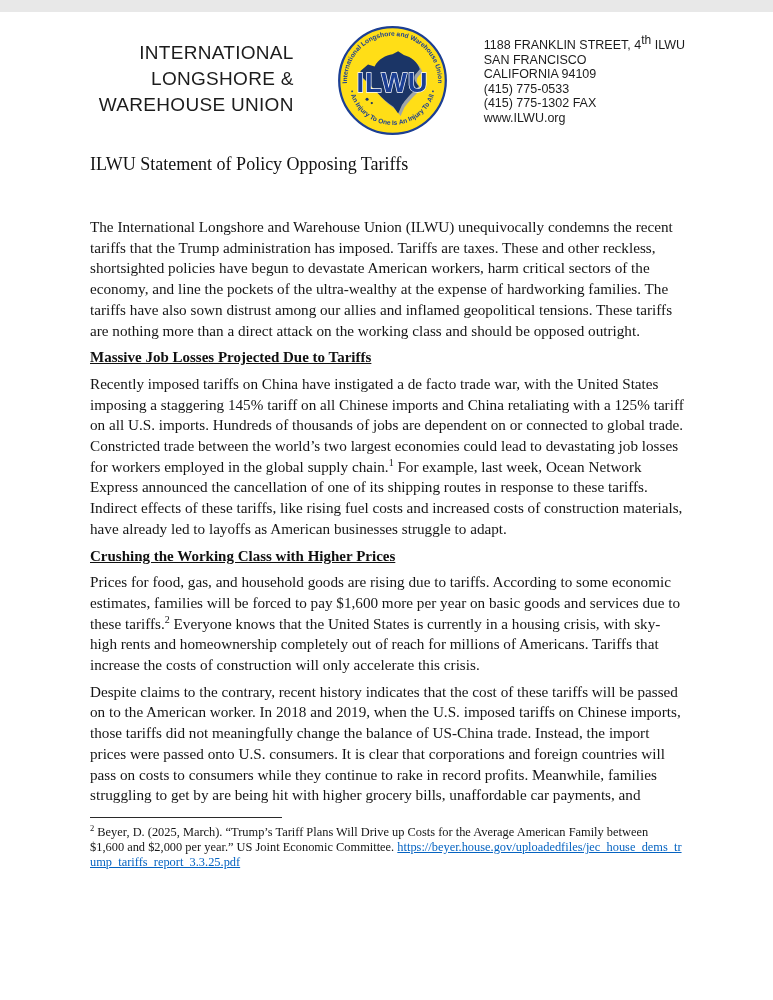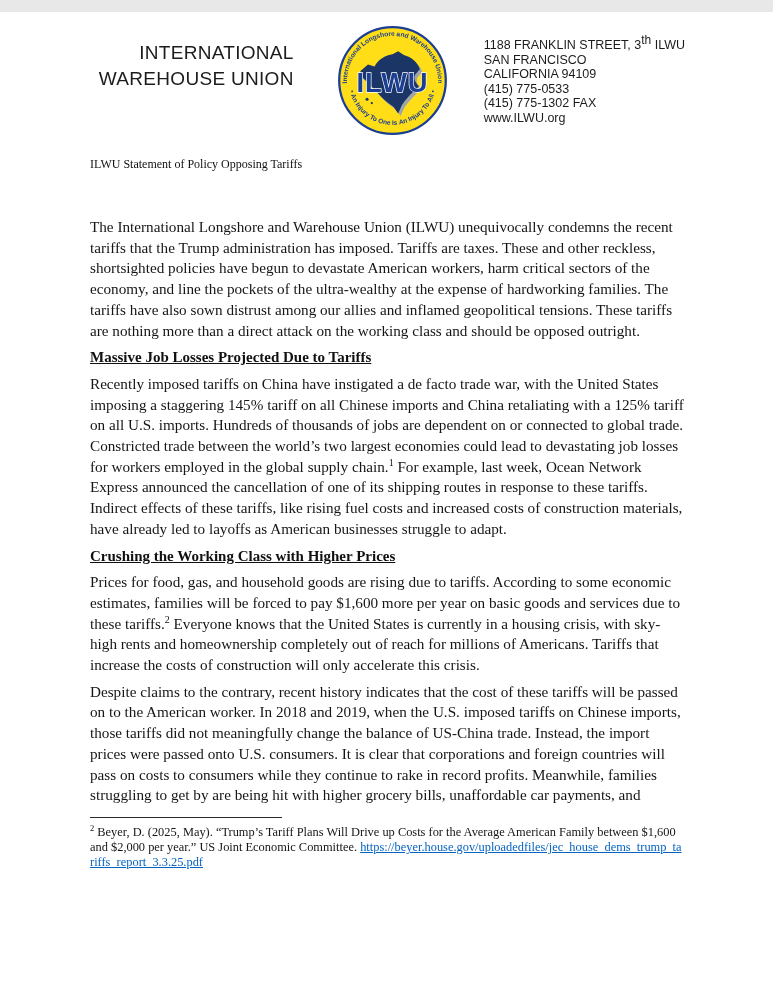--- a/index.html
+++ b/index.html
@@ -36,21 +36,21 @@
     font-size:12.5px;
     line-height:14.6px;
     color:#1c1c1c;
     white-space:nowrap;
   }
   .address sup{font-size:12px;line-height:0;}
   
   .doc-title{
     margin-top:15px;
     margin-bottom:40px;
-    font-size:12px;
+    font-size:18px;
     line-height:25px;
     color:#111;
     font-family:Liberation Serif, serif;
   }
   .doc-body{width:594px;}
   .doc-body p{
     margin:0 0 6px 0;
     font-size:15.2px;
     line-height:20.7px;
   }
@@ -88,20 +88,21 @@
   em{font-style:italic;}
 </style>
 </head>
 <body>
 
 <div class="page">
 
   <header class="letterhead">
     <div class="org-name">
         <div>INTERNATIONAL</div>
+        <div>LONGSHORE &amp;</div>
         <div>WAREHOUSE UNION</div>
       </div>
 
     <div class="logo-wrap">
       <svg viewBox="0 0 120 120">
         <defs>
           <path id="lgTop" d="M 14.5,77 A 48.3,48.3 0 1 1 105.5,77" fill="none"></path>
           <path id="lgBot" d="M 17,43 A 46.5,46.5 0 1 0 103,43" fill="none"></path>
         </defs>
         <circle cx="60" cy="60" r="58.5" fill="#ffffff"></circle>
@@ -116,21 +117,21 @@
           <textPath href="#lgTop" startOffset="50%" text-anchor="middle">International Longshore and Warehouse Union</textPath>
         </text>
         <text font-family="Liberation Sans, sans-serif" font-size="7" font-weight="bold" fill="#1C3F94">
           <textPath href="#lgBot" startOffset="50%" text-anchor="middle">• An Injury To One Is An Injury To All •</textPath>
         </text>
         <text x="60" y="72" text-anchor="middle" font-family="Liberation Sans, sans-serif" font-size="29" font-weight="900" fill="#1C3F94" stroke="#ffffff" stroke-width="1.4" letter-spacing="1" style="paint-order:stroke;">ILWU</text>
       </svg>
     </div>
 
     <div class="address">
-        <div><span>1188 FRANKLIN STREET, 3</span><sup>th</sup><span> ILWU</span></div>
+        <div><span>1188 FRANKLIN STREET, 4</span><sup>th</sup><span> ILWU</span></div>
         <div><span>SAN FRANCISCO</span></div>
         <div><span>CALIFORNIA 94109</span></div>
         <div><span>(415) 775-0533</span></div>
         <div><span>(415) 775-1302 FAX</span></div>
         <div><span>www.ILWU.org</span></div>
       </div>
   </header>
 
   <div class="doc-title">ILWU Statement of Policy Opposing Tariffs</div>
 
@@ -139,17 +140,17 @@
       <h2>Massive Job Losses Projected Due to Tariffs</h2>
       <p><span>Recently imposed tariffs on China have instigated a de facto trade war, with the United States imposing a staggering 145% tariff on all Chinese imports and China retaliating with a 125% tariff on all U.S. imports. Hundreds of thousands of jobs are dependent on or connected to global trade. Constricted trade between the world’s two largest economies could lead to devastating job losses for workers employed in the global supply chain.</span><sup>1</sup><span> For example, last week, Ocean Network Express announced the cancellation of one of its shipping routes in response to these tariffs. Indirect effects of these tariffs, like rising fuel costs and increased costs of construction materials, have already led to layoffs as American businesses struggle to adapt.</span></p>
       <h2>Crushing the Working Class with Higher Prices</h2>
       <p><span>Prices for food, gas, and household goods are rising due to tariffs. According to some economic estimates, families will be forced to pay $1,600 more per year on basic goods and services due to these tariffs.</span><sup>2</sup><span> Everyone knows that the United States is currently in a housing crisis, with sky-high rents and homeownership completely out of reach for millions of Americans. Tariffs that increase the costs of construction will only accelerate this crisis.</span></p>
       <p><span>Despite claims to the contrary, recent history indicates that the cost of these tariffs will be passed on to the American worker. In 2018 and 2019, when the U.S. imposed tariffs on Chinese imports, those tariffs did not meaningfully change the balance of US-China trade. Instead, the import prices were passed onto U.S. consumers. It is clear that corporations and foreign countries will pass on costs to consumers while they continue to rake in record profits. Meanwhile, families struggling to get by are being hit with higher grocery bills, unaffordable car payments, and</span></p>
     </main>
 
   <footer class="footnotes">
     <div class="fn-rule"></div>
     <div id="footnote-list">
-        <div class="footnote"><sup>2</sup><span> Beyer, D. (2025, May). “Trump’s Tariff Plans Will Drive up Costs for the Average American Family between $1,600 and $2,000 per year.” US Joint Economic Committee. </span><a class="doc-link" href="#">https://beyer.house.gov/uploadedfiles/jec_house_dems_trump_tariffs_report_3.3.25.pdf</a></div>
+        <div class="footnote"><sup>2</sup><span> Beyer, D. (2025, March). “Trump’s Tariff Plans Will Drive up Costs for the Average American Family between $1,600 and $2,000 per year.” US Joint Economic Committee. </span><a class="doc-link" href="#">https://beyer.house.gov/uploadedfiles/jec_house_dems_trump_tariffs_report_3.3.25.pdf</a></div>
       </div>
   </footer>
 
 </div>
 
 </body></html>

